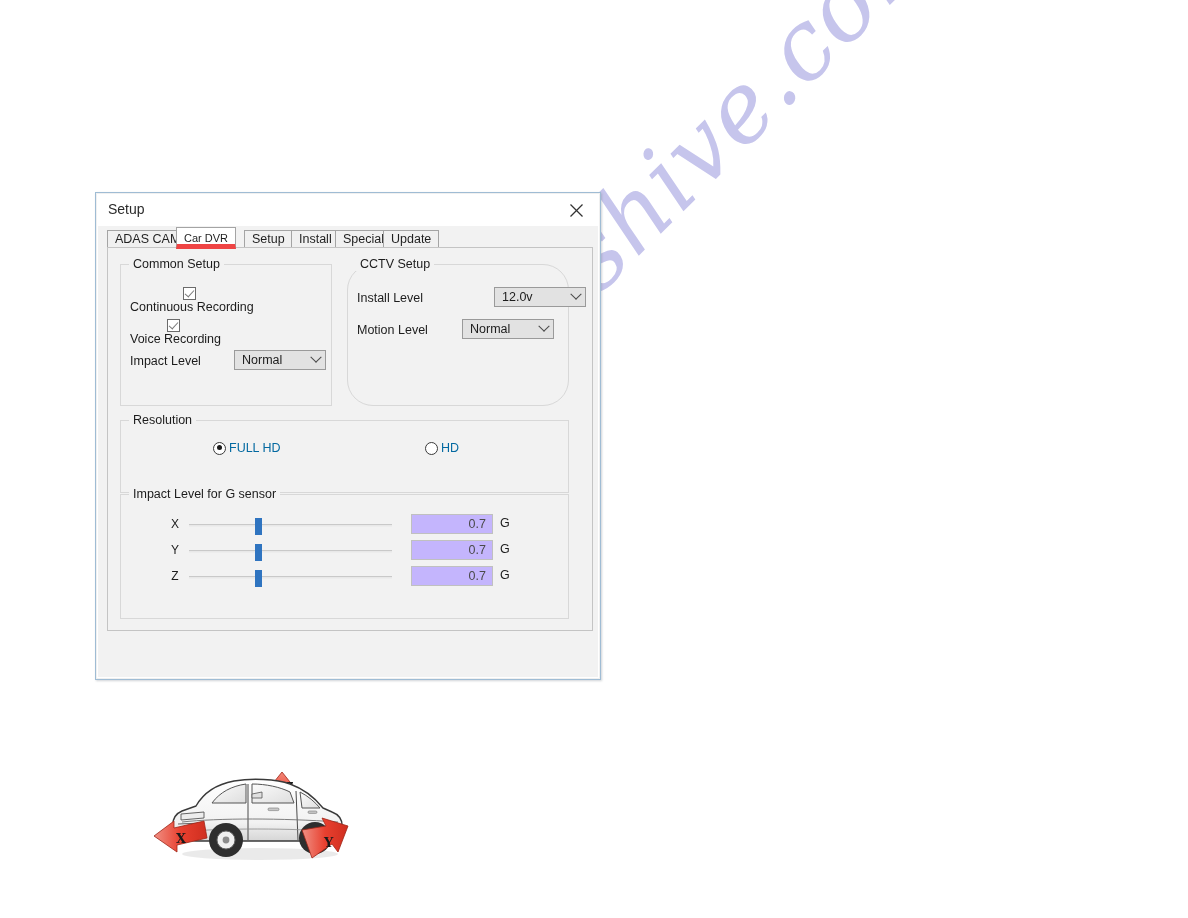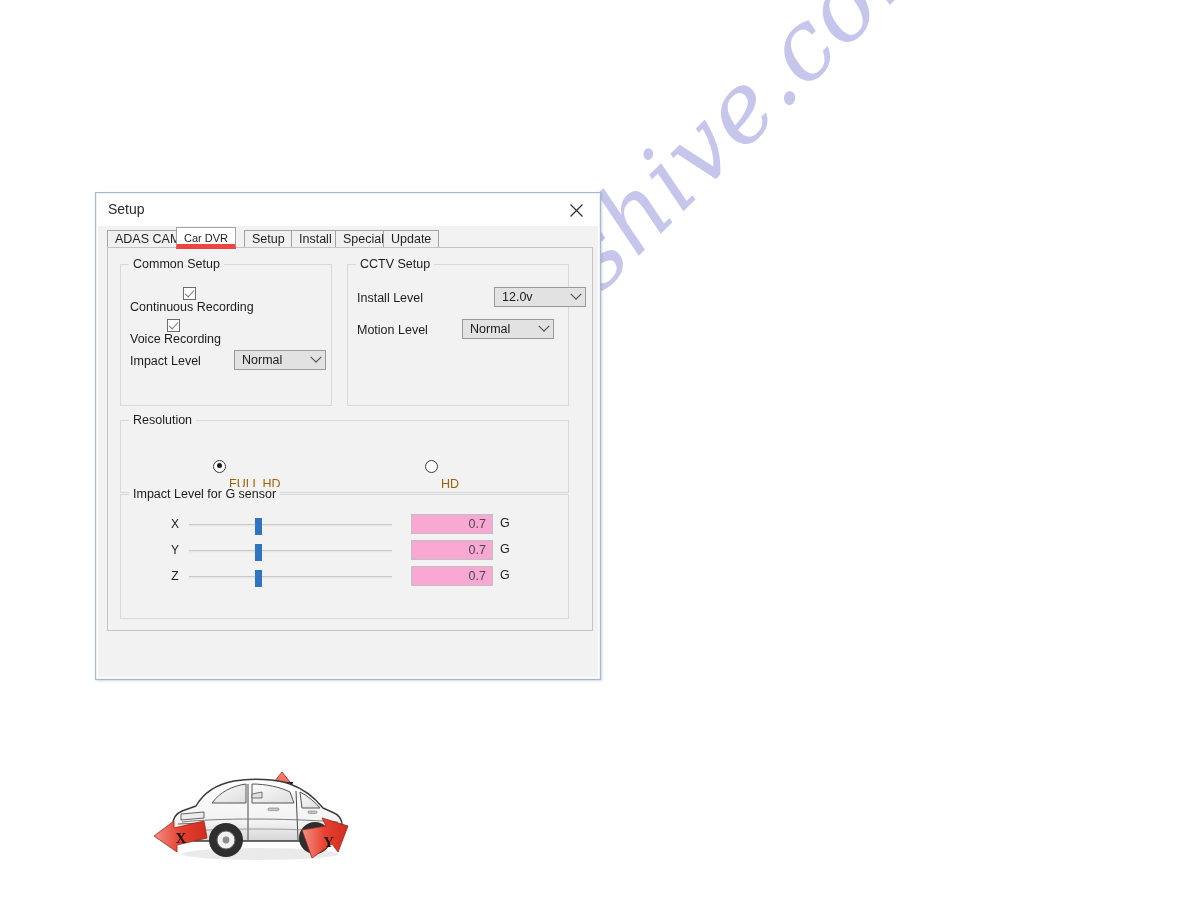--- a/index.html
+++ b/index.html
@@ -141,21 +141,21 @@
     top: -8px;
     left: 8px;
     background: #f2f2f2;
     padding: 0 4px;
     font-size: 12.5px;
     color: #1c1c1c;
     white-space: nowrap;
   }
 
   #grp-common  { left: 12px;  top: 16px;  width: 212px; height: 142px; }
-  #grp-cctv    { left: 239px; top: 16px;  width: 222px; height: 142px; }
+  #grp-cctv    { left: 239px; top: 16px;  width: 222px; height: 142px; border-radius: 26px; }
   #grp-res     { left: 12px;  top: 172px; width: 449px; height: 73px; text-decoration: underline;  }
   #grp-gsensor { left: 12px;  top: 246px; width: 449px; height: 125px; }
 
   
   .cb-row {
     position: absolute;
     display: flex;
     align-items: center;
     cursor: default;
     flex-direction: column;
@@ -246,21 +246,21 @@
   .radio.sel::after {
     content: "";
     position: absolute;
     left: 2.6px;
     top: 2.6px;
     width: 5px;
     height: 5px;
     border-radius: 50%;
     background: #1b1b1b;
   }
-  .radio-label { font-size: 12.5px; color: #a16207; white-space: nowrap; margin-top: 36px; }
+  .radio-label { font-size: 12.5px; color: #0369a1; white-space: nowrap; }
 
   
   .slider-row { position: absolute; left: 0; width: 100%; height: 22px; }
   .axis-label {
     position: absolute;
     left: 48px;
     top: 3px;
     width: 12px;
     text-align: center;
     font-size: 12px;
@@ -285,21 +285,21 @@
     height: 17px;
     background: #2f74c0;
     cursor: default;
   }
   .valbox {
     position: absolute;
     left: 290px;
     top: 0px;
     width: 82px;
     height: 20px;
-    background: #f9a8d4;
+    background: #c4b5fd;
     border: 1px solid #c0c0c0;
     box-sizing: border-box;
     text-align: right;
     font-size: 12.5px;
     color: #4a4a4a;
     line-height: 18px;
     padding-right: 6px;
   }
   .unit {
     position: absolute;

